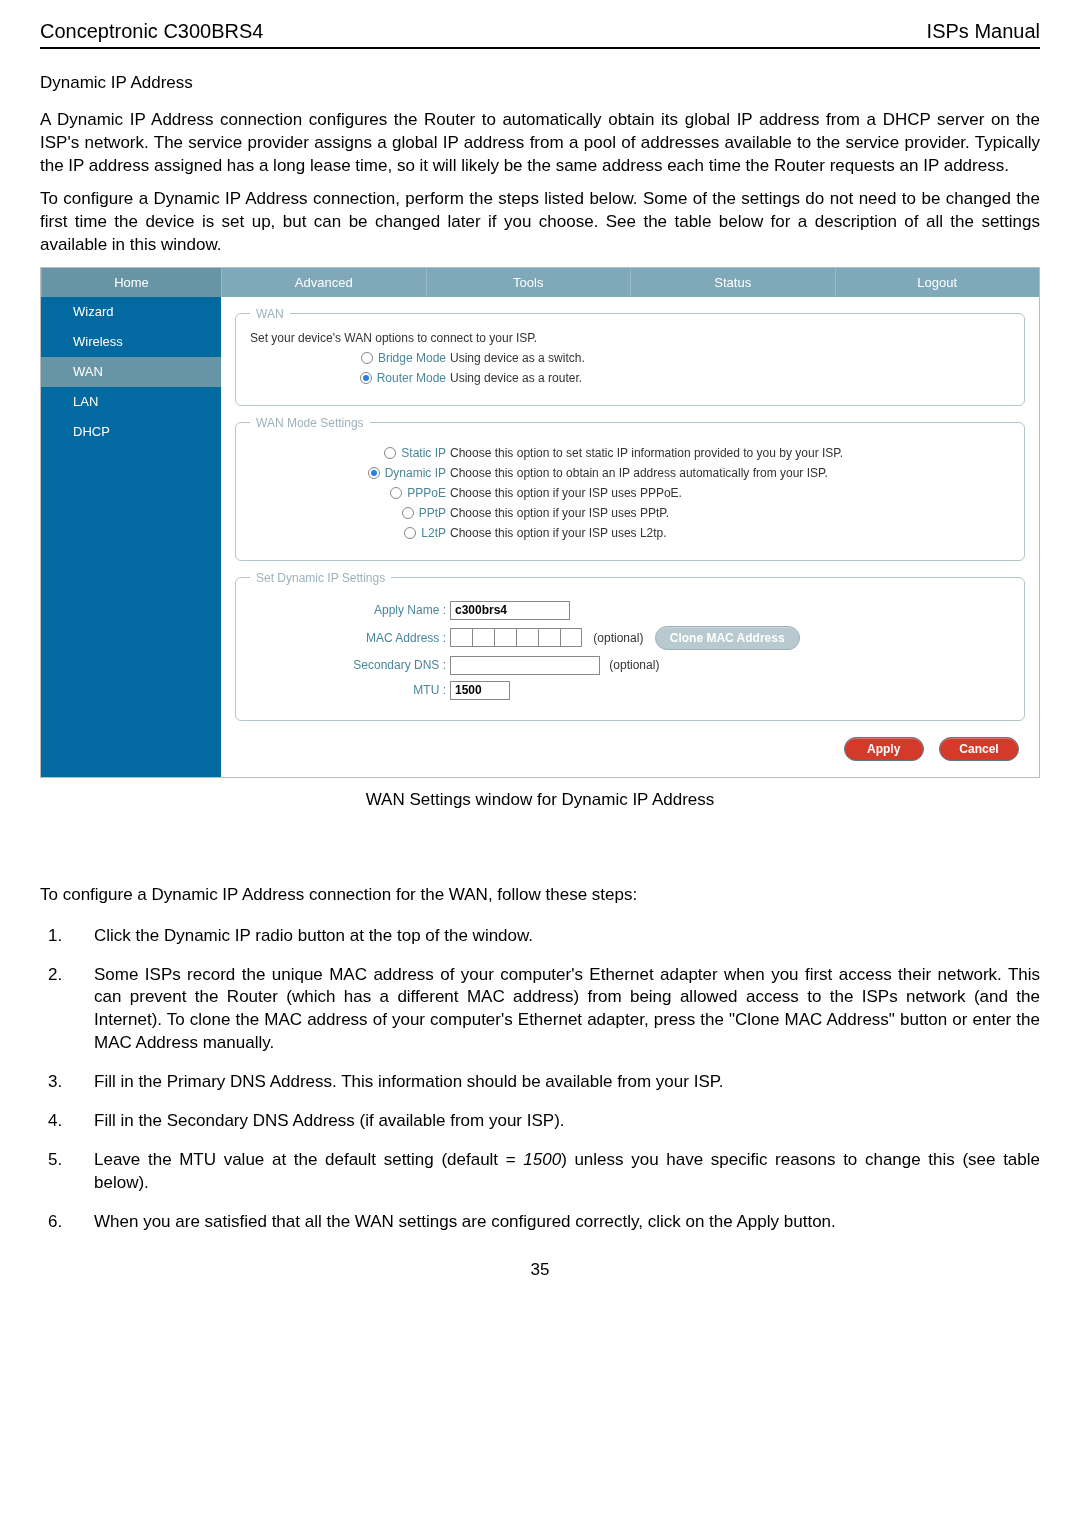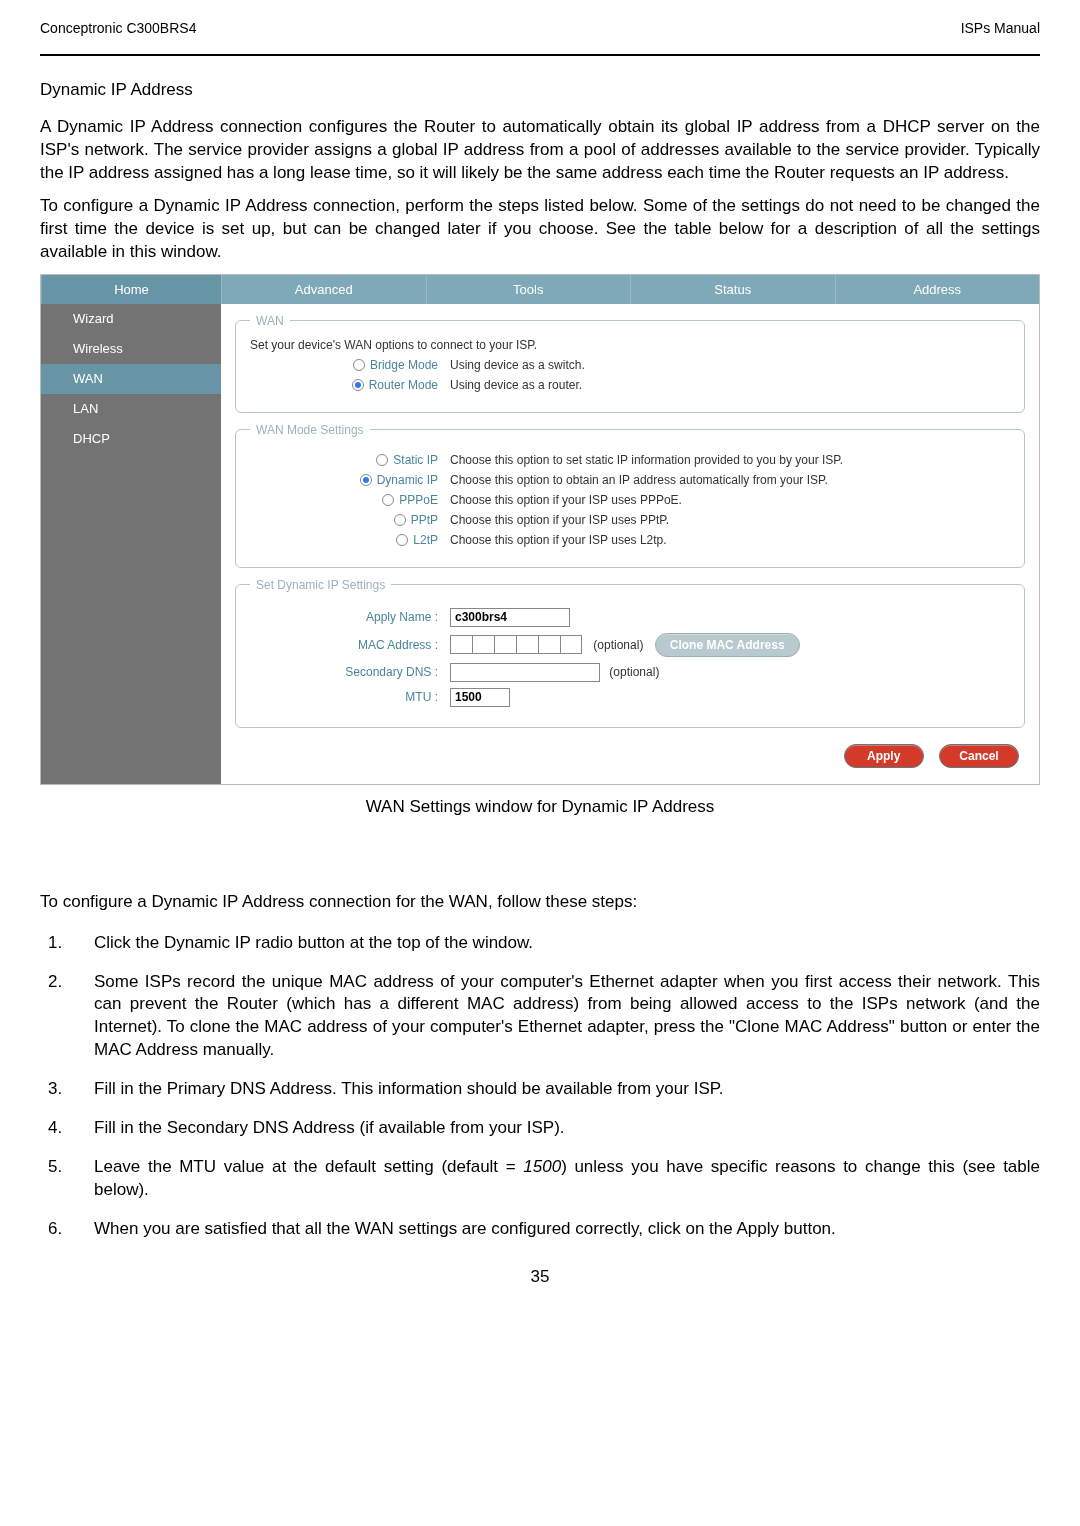--- a/index.html
+++ b/index.html
@@ -7,22 +7,22 @@
       font-family: Arial, Helvetica, sans-serif;
       background: #fff;
       color: #000;
       width: 1080px;
       margin: 0 auto;
       padding: 20px 40px;
     }
     .page-header {
       display: flex;
       justify-content: space-between;
-      font-size: 14px;
-      padding-bottom: 18px;
+      font-size: 20px;
+      padding-bottom: 4px;
       border-bottom: 2px solid #000;
       margin-bottom: 24px;
       gap: 12px;
     }
     .section-title {
       font-size: 17px;
       margin-bottom: 16px;
     }
     .body-text {
       font-size: 17px;
@@ -33,21 +33,21 @@
     
     .router-shot {
       border: 1px solid #bbb;
       margin: 6px 0 12px 0;
       font-size: 12px;
       background: #fff;
     }
     .rs-row { display: flex; }
     .rs-left {
       width: 180px;
-      background: #737373;
+      background: #0369a1;
     }
     .rs-left ul { list-style: none; }
     .rs-left li {
       color: #fff;
       font-size: 13px;
       padding: 7px 32px;
       border-bottom: 1px solid rgba(255,255,255,0);
     }
     .rs-left li.active { background: #6795a6; }
     .rs-right { flex: 1; background: #fff; }
@@ -76,21 +76,21 @@
     .rs-field {
       display: flex;
       align-items: center;
       margin: 6px 0;
       font-size: 12px;
     }
     .rs-field .lbl {
       width: 200px;
       text-align: right;
       color: #4a8699;
-      padding-right: 12px;
+      padding-right: 4px;
     }
     .rs-field .val {
       flex: 1;
       color: #333;
     }
     .radio { display: inline-block; width: 12px; height: 12px; border: 1px solid #888; border-radius: 50%; margin-right: 5px; vertical-align: middle; position: relative; }
     .radio.checked::after { content: ''; position: absolute; top: 2px; left: 2px; width: 6px; height: 6px; border-radius: 50%; background: #2b7de9; }
     .txtbox {
       border: 1px solid #888;
       padding: 2px 4px;
@@ -160,21 +160,21 @@
         <li class="active">WAN</li>
         <li>LAN</li>
         <li>DHCP</li>
       </ul>
     </div>
     <div class="rs-right">
       <div class="rs-tabs">
         <div>Advanced</div>
         <div>Tools</div>
         <div>Status</div>
-        <div>Address</div>
+        <div>Logout</div>
       </div>
 
       <fieldset class="rs-fs">
         <legend>WAN</legend>
         <div style="font-size:12px;color:#333;margin-bottom:6px;">Set your device's WAN options to connect to your ISP.</div>
         <div class="rs-field">
           <span class="lbl"><span class="radio"></span><span>Bridge Mode</span></span>
           <span class="val">Using device as a switch.</span>
         </div>
         <div class="rs-field">

